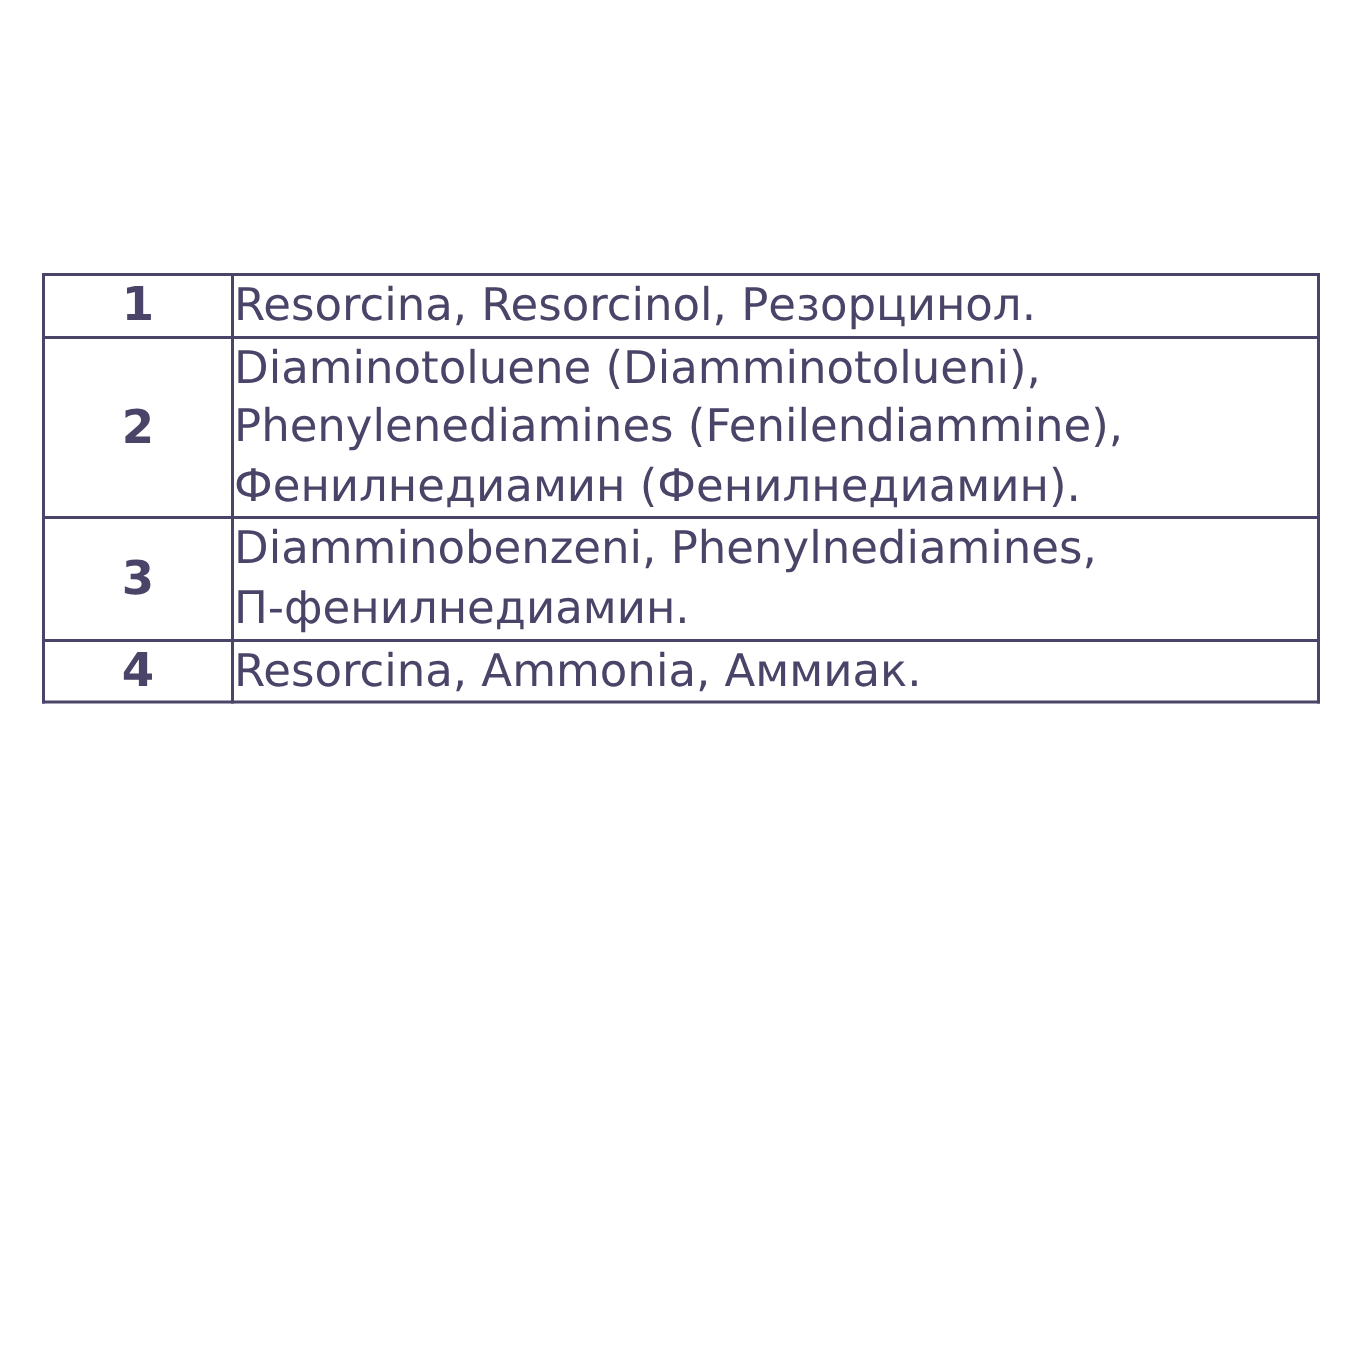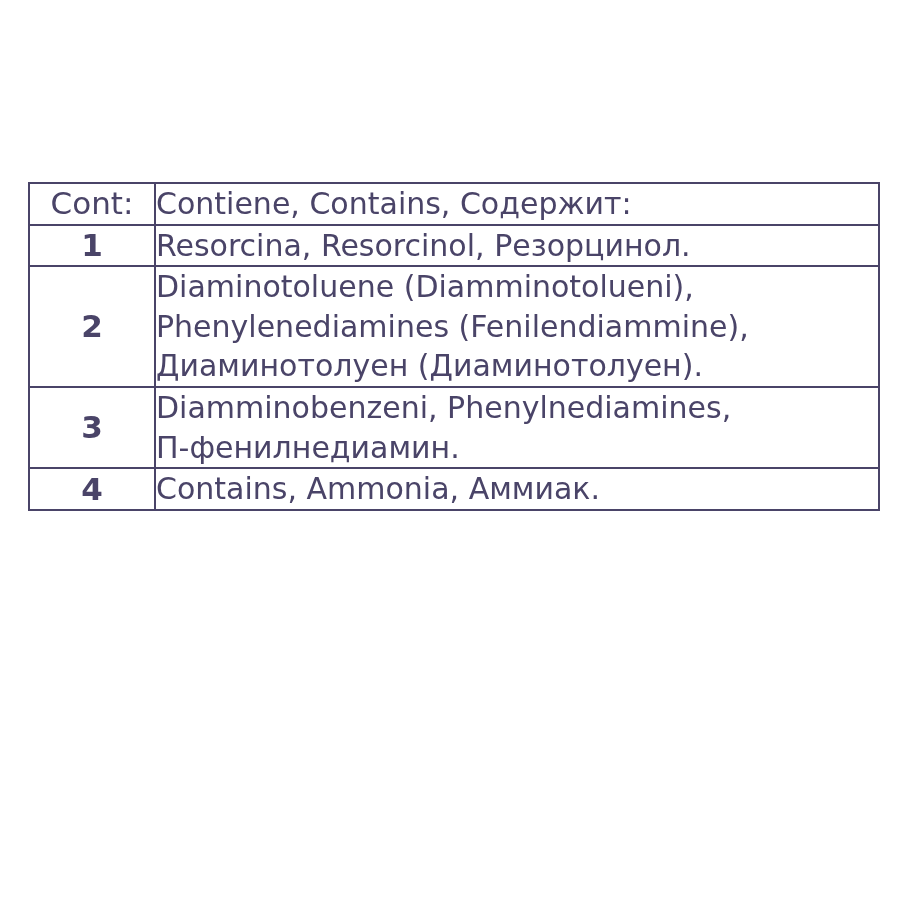--- a/index.html
+++ b/index.html
@@ -61,48 +61,42 @@
   }
 </style>
 </head>
 <body>
 
 <div class="page">
   <div class="table-wrap">
     <table class="ingredients">
       <tbody>
         <tr>
-          <td class="col-code header-code">Cont:</td>
-          <td class="col-text">
-            <span class="line">Contiene, Contains, Содержит:</span>
-          </td>
-        </tr>
-        <tr>
           <td class="col-code">1</td>
           <td class="col-text">
             <span class="line">Resorcina, Resorcinol, Резорцинол.</span>
           </td>
         </tr>
         <tr>
           <td class="col-code">2</td>
           <td class="col-text">
             <span class="line">Diaminotoluene (Diamminotolueni),</span>
             <span class="line">Phenylenediamines (Fenilendiammine),</span>
-            <span class="line">Диаминотолуен (Диаминотолуен).</span>
+            <span class="line">Фенилнедиамин (Фенилнедиамин).</span>
           </td>
         </tr>
         <tr>
           <td class="col-code">3</td>
           <td class="col-text">
             <span class="line">Diamminobenzeni, Phenylnediamines,</span>
             <span class="line">П-фенилнедиамин.</span>
           </td>
         </tr>
         <tr>
           <td class="col-code">4</td>
           <td class="col-text">
-            <span class="line">Contains, Ammonia, Аммиак.</span>
+            <span class="line">Resorcina, Ammonia, Аммиак.</span>
           </td>
         </tr>
       </tbody>
     </table>
   </div>
 </div>
 
 </body></html>

